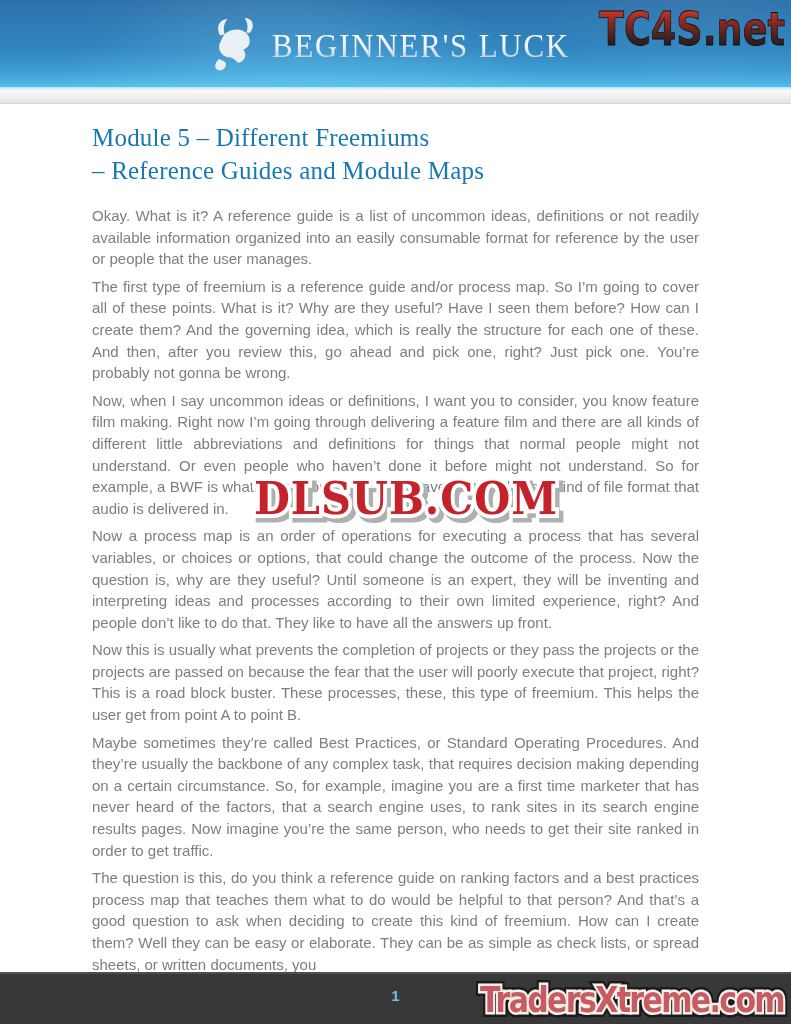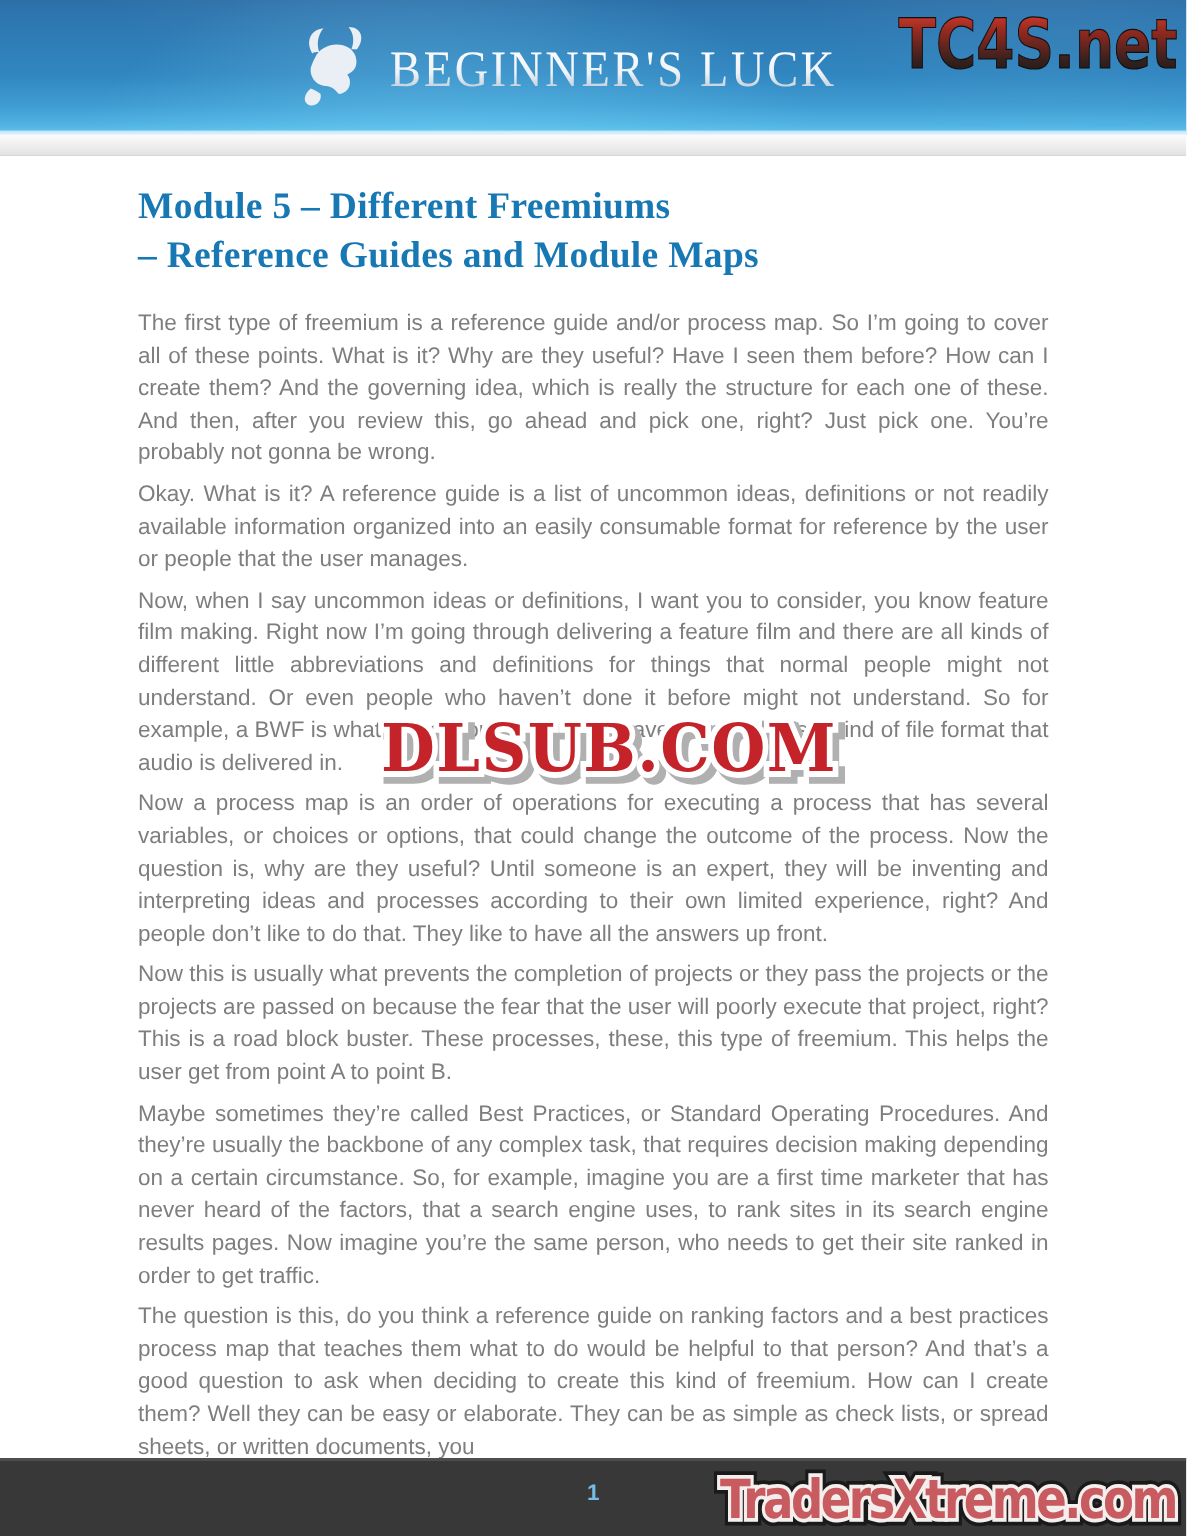--- a/index.html
+++ b/index.html
@@ -15,37 +15,37 @@
       radial-gradient(ellipse 420px 260px at 38% 150%, rgba(120,215,250,0.45), rgba(120,215,250,0) 62%),
       radial-gradient(circle 300px at 30% -120px, rgba(255,255,255,0.10), rgba(255,255,255,0) 70%),
       radial-gradient(circle 260px at 88% -80px, rgba(255,255,255,0.08), rgba(255,255,255,0) 70%),
       linear-gradient(180deg, #2c6fa8 0%, #2d74ae 8%, #3186c0 55%, #3f9cd2 78%, #4fb2e2 92%, #62c4ee 100%);
     background-color:#3186c0;
   }
   .header::after {
     content:""; position:absolute; left:0; right:0; bottom:0; height:3px;
     background:linear-gradient(180deg, rgba(255,255,255,0.55), #eaf6fd);
   }
-  .logo { position:absolute; top:16px; left:196px; display:flex; align-items:center; }
+  .logo { position:absolute; top:16px; left:208px; display:flex; align-items:center; }
   .logo-helmet { display:block; margin-right:8px; }
   .tc4s { position:absolute; top:2px; right:0; }
 
   
   .sep {
     position:absolute; top:90px; left:0; width:791px; height:13px;
     background:linear-gradient(180deg,#fbfbfb,#e3e3e3);
     border-bottom:1px solid #d6d6d6;
   }
 
   
   .doc { position:absolute; top:121px; left:92px; width:607px; }
   .doc-title {
     margin:0 0 18px 0;
     font-family:"Liberation Serif", serif;
-    font-weight:700; font-size:25px; line-height:33px;
+    font-weight:400; font-size:25px; line-height:33px;
     color:#1878b4; letter-spacing:0.2px;
   }
   .doc-title span { display:block; }
   .content p {
     margin:0 0 6px 0;
     font-size:15px; line-height:21.6px;
     color:#7e7e7e; text-align:justify;
   }
 
   
@@ -103,22 +103,22 @@
   </header>
 
   <div class="sep"></div>
 
   <main class="doc">
     <h1 class="doc-title">
       <span>Module 5 – Different Freemiums</span>
       <span>– Reference Guides and Module Maps</span>
     </h1>
     <div class="content">
+        <p>Okay. What is it? A reference guide is a list of uncommon ideas, definitions or not readily available information organized into an easily consumable format for reference by the user or people that the user manages.</p>
         <p>The first type of freemium is a reference guide and/or process map. So I’m going to cover all of these points. What is it? Why are they useful? Have I seen them before? How can I create them? And the governing idea, which is really the structure for each one of these. And then, after you review this, go ahead and pick one, right? Just pick one. You’re probably not gonna be wrong.</p>
-        <p>Okay. What is it? A reference guide is a list of uncommon ideas, definitions or not readily available information organized into an easily consumable format for reference by the user or people that the user manages.</p>
         <p>Now, when I say uncommon ideas or definitions, I want you to consider, you know feature film making. Right now I’m going through delivering a feature film and there are all kinds of different little abbreviations and definitions for things that normal people might not understand. Or even people who haven’t done it before might not understand. So for example, a BWF is what stands for a broadcast wave file and that’s a kind of file format that audio is delivered in.</p>
         <p>Now a process map is an order of operations for executing a process that has several variables, or choices or options, that could change the outcome of the process. Now the question is, why are they useful?  Until someone is an expert, they will be inventing and interpreting ideas and processes according to their own limited experience, right? And people don’t like to do that. They like to have all the answers up front.</p>
         <p>Now this is usually what prevents the completion of projects or they pass the projects or the projects are passed on because the fear that the user will poorly execute that project, right? This is a road block buster. These processes, these, this type of freemium. This helps the user get from point A to point B.</p>
         <p>Maybe sometimes they’re called Best Practices, or Standard Operating Procedures. And they’re usually the backbone of any complex task, that requires decision making depending on a certain circumstance. So, for example, imagine you are a first time marketer that has never heard of the factors, that a search engine uses, to rank sites in its search engine results pages. Now imagine you’re the same person, who needs to get their site ranked in order to get traffic.</p>
         <p>The question is this, do you think a reference guide on ranking factors and a best practices process map that teaches them what to do would be helpful to that person? And that’s a good question to ask when deciding to create this kind of freemium. How can I create them? Well they can be easy or elaborate. They can be as simple as check lists, or spread sheets, or written documents, you</p>
       </div>
   </main>
 
   <div class="dlsub">
     <svg width="320" height="62" viewBox="0 0 320 62">

